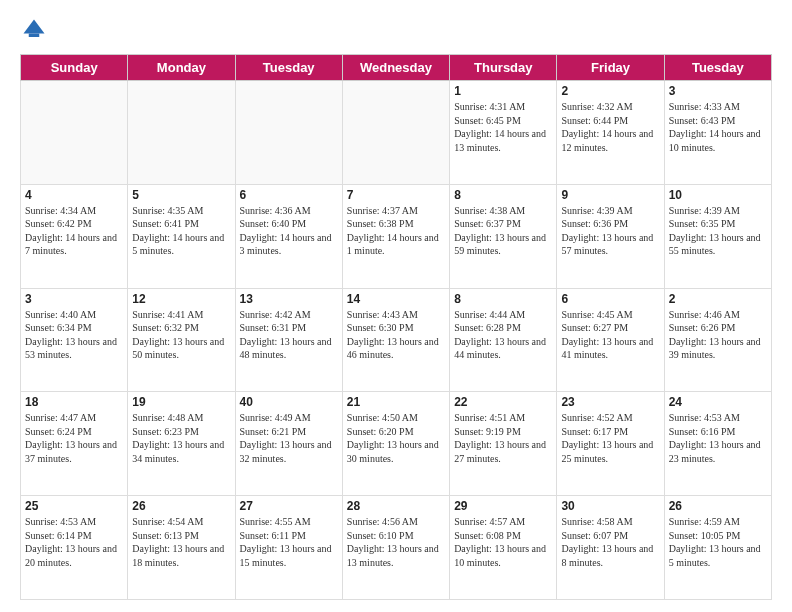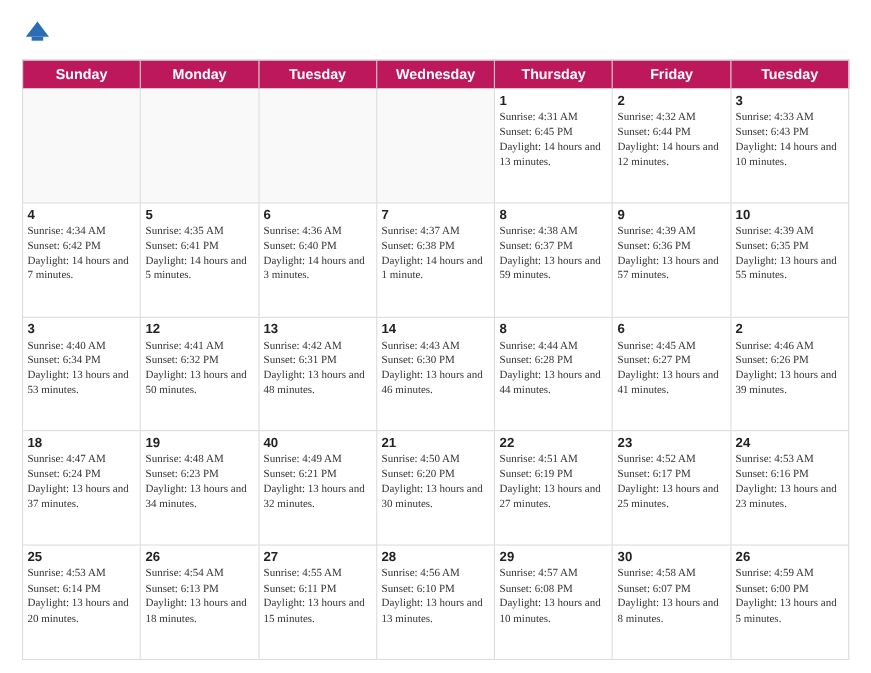--- a/index.html
+++ b/index.html
@@ -281,21 +281,21 @@
           <td>
             <div class="day-number">21</div>
             <div class="day-info">Sunrise: 4:50 AM
 Sunset: 6:20 PM
 Daylight: 13 hours
 and 30 minutes.</div>
           </td>
           <td>
             <div class="day-number">22</div>
             <div class="day-info">Sunrise: 4:51 AM
-Sunset: 6:19 PM
+Sunset: 9:19 PM
 Daylight: 13 hours
 and 27 minutes.</div>
           </td>
           <td>
             <div class="day-number">23</div>
             <div class="day-info">Sunrise: 4:52 AM
 Sunset: 6:17 PM
 Daylight: 13 hours
 and 25 minutes.</div>
           </td>
@@ -346,20 +346,20 @@
           <td>
             <div class="day-number">30</div>
             <div class="day-info">Sunrise: 4:58 AM
 Sunset: 6:07 PM
 Daylight: 13 hours
 and 8 minutes.</div>
           </td>
           <td>
             <div class="day-number">26</div>
             <div class="day-info">Sunrise: 4:59 AM
-Sunset: 6:00 PM
+Sunset: 10:05 PM
 Daylight: 13 hours
 and 5 minutes.</div>
           </td>
         </tr>
       </tbody>
   </table>
 </div>
 
 </body></html>

